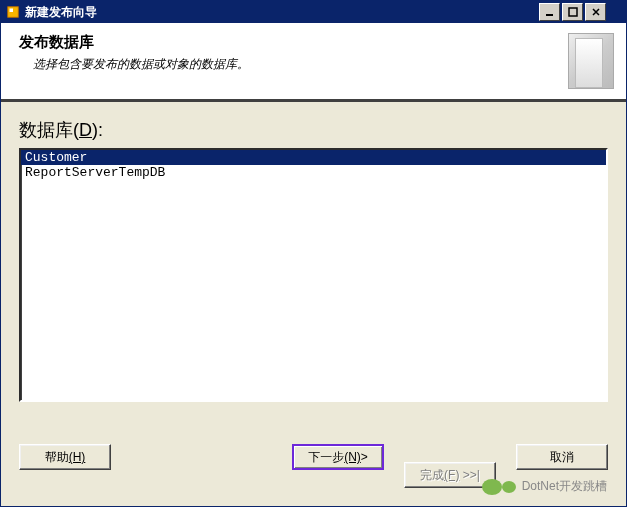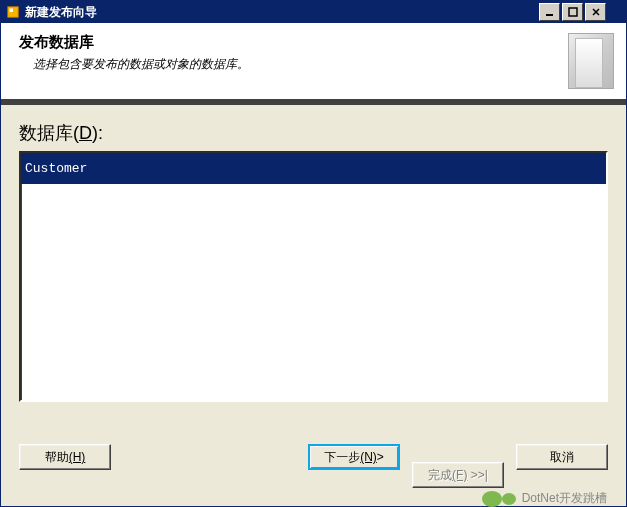--- a/index.html
+++ b/index.html
@@ -5,39 +5,39 @@
 * { box-sizing: border-box; margin: 0; padding: 0; }
 body { font-family: "Microsoft YaHei", SimSun, sans-serif; font-size: 12px; background: #fff; }
 .window { width: 627px; height: 507px; background: #ece9d8; border: 1px solid #0a246a; display: flex; flex-direction: column; }
 .titlebar { height: 22px; background: linear-gradient(#0a246a, #0a246a); color: #fff; display: flex; align-items: center; padding: 0 20px 0 4px; }
 .titlebar .icon { width: 16px; height: 16px; margin-right: 4px; display: inline-flex; align-items: center; justify-content: center; }
 .titlebar .icon svg { width: 14px; height: 14px; }
 .titlebar .title { flex: 1; font-weight: bold; font-size: 12px; }
 .winbtns { display: flex; gap: 2px; }
 .winbtn { width: 21px; height: 18px; background: #d4d0c8; border: 1px solid #fff; border-right-color: #404040; border-bottom-color: #404040; display: flex; align-items: center; justify-content: center; cursor: default; }
 .winbtn svg { width: 10px; height: 10px; }
-.header { background: #fff; border-bottom: 6px solid #404040; display: flex; padding: 10px 12px 10px 18px; }
+.header { background: #fff; border-bottom: 3px solid #404040; display: flex; padding: 10px 12px 10px 18px; }
 .header-text { flex: 1; }
 .header-title { font-size: 15px; font-weight: bold; margin-bottom: 4px; }
 .header-sub { font-size: 12px; margin-left: 14px; color: #000; font-style: italic; }
 .header-img { width: 46px; height: 56px; background: linear-gradient(135deg, #eee 0%, #ccc 50%, #bbb 100%); border: 1px solid #aaa; position: relative; }
 .header-img::after { content: ""; position: absolute; left: 6px; top: 4px; width: 26px; height: 48px; background: linear-gradient(180deg, #fff, #ddd); border: 1px solid #bbb; }
 .content { flex: 1; background: #ece9d8; padding: 16px 18px 10px 18px; display: flex; flex-direction: column; }
 .label-row { margin-bottom: 6px; font-size: 18px; }
 .label-row .ak { text-decoration: underline; }
 .listbox { flex: 1; background: #fff; border: 2px inset #fff; border-top-color: #808080; border-left-color: #808080; border-right-color: #fff; border-bottom-color: #fff; box-shadow: inset 1px 1px 0 #404040; overflow: auto; font-family: "Courier New", monospace; font-size: 13px; line-height: 15px; }
-.listitem { padding: 8px 4px; cursor: default; white-space: pre; }
+.listitem { padding: 0 4px; cursor: default; white-space: pre; }
 .listitem.selected { background: #0a246a; color: #fff; }
-.footer { padding: 14px 18px 18px 18px; display: flex; align-items: center; gap: 12px; }
+.footer { padding: 14px 18px 18px 18px; display: flex; align-items: center; gap: 20px; }
 .footer .spacer { flex: 1; }
 .btn { min-width: 92px; height: 26px; background: #ece9d8; border: 1px solid #404040; border-top-color: #fff; border-left-color: #fff; box-shadow: inset -1px -1px 0 #808080, inset 1px 1px 0 #f0f0f0; font-size: 12px; display: inline-flex; align-items: center; justify-content: center; cursor: default; padding: 0 10px; position: relative; }
-.btn.default { border: 2px solid #0ea5e9; box-shadow: inset 1px 1px 0 #fff, inset -1px -1px 0 #808080; }
+.btn.default { border: 2px solid #6d28d9; box-shadow: inset 1px 1px 0 #fff, inset -1px -1px 0 #808080; }
 .btn.disabled { color: #808080; text-shadow: 1px 1px 0 #fff; margin-top: 36px; }
 .btn .ak { text-decoration: underline; }
-.watermark { position: absolute; right: 20px; bottom: 0; font-size: 12px; color: #888; display: flex; align-items: center; gap: 6px; pointer-events: none; }
+.watermark { position: absolute; right: 20px; bottom: 12px; font-size: 12px; color: #888; display: flex; align-items: center; gap: 6px; pointer-events: none; }
 .watermark .bubble { width: 20px; height: 16px; border-radius: 50%; background: #7fb84e; display: inline-block; position: relative; }
 .watermark .bubble.sm { width: 14px; height: 12px; margin-left: -6px; }
 </style>
 </head>
 <body>
 
 <div class="window">
 
   <div class="titlebar">
     <span class="icon">
@@ -73,20 +73,21 @@
     </div>
     <div class="header-img"></div>
   </div>
 
   <div class="content">
     <div class="label-row">
       <span>数据库(</span><span class="ak">D</span><span>):</span>
     </div>
     <div class="listbox" id="db-list">
         <div class="listitem selected">Customer</div>
+        <div class="listitem">ReportServerTempDB</div>
       </div>
   </div>
 
   <div class="footer">
     <button class="btn">
       <span>帮助</span>
         <span class="ak">(H)</span>
     </button>
     <span class="spacer"></span>
     <button class="btn default">

